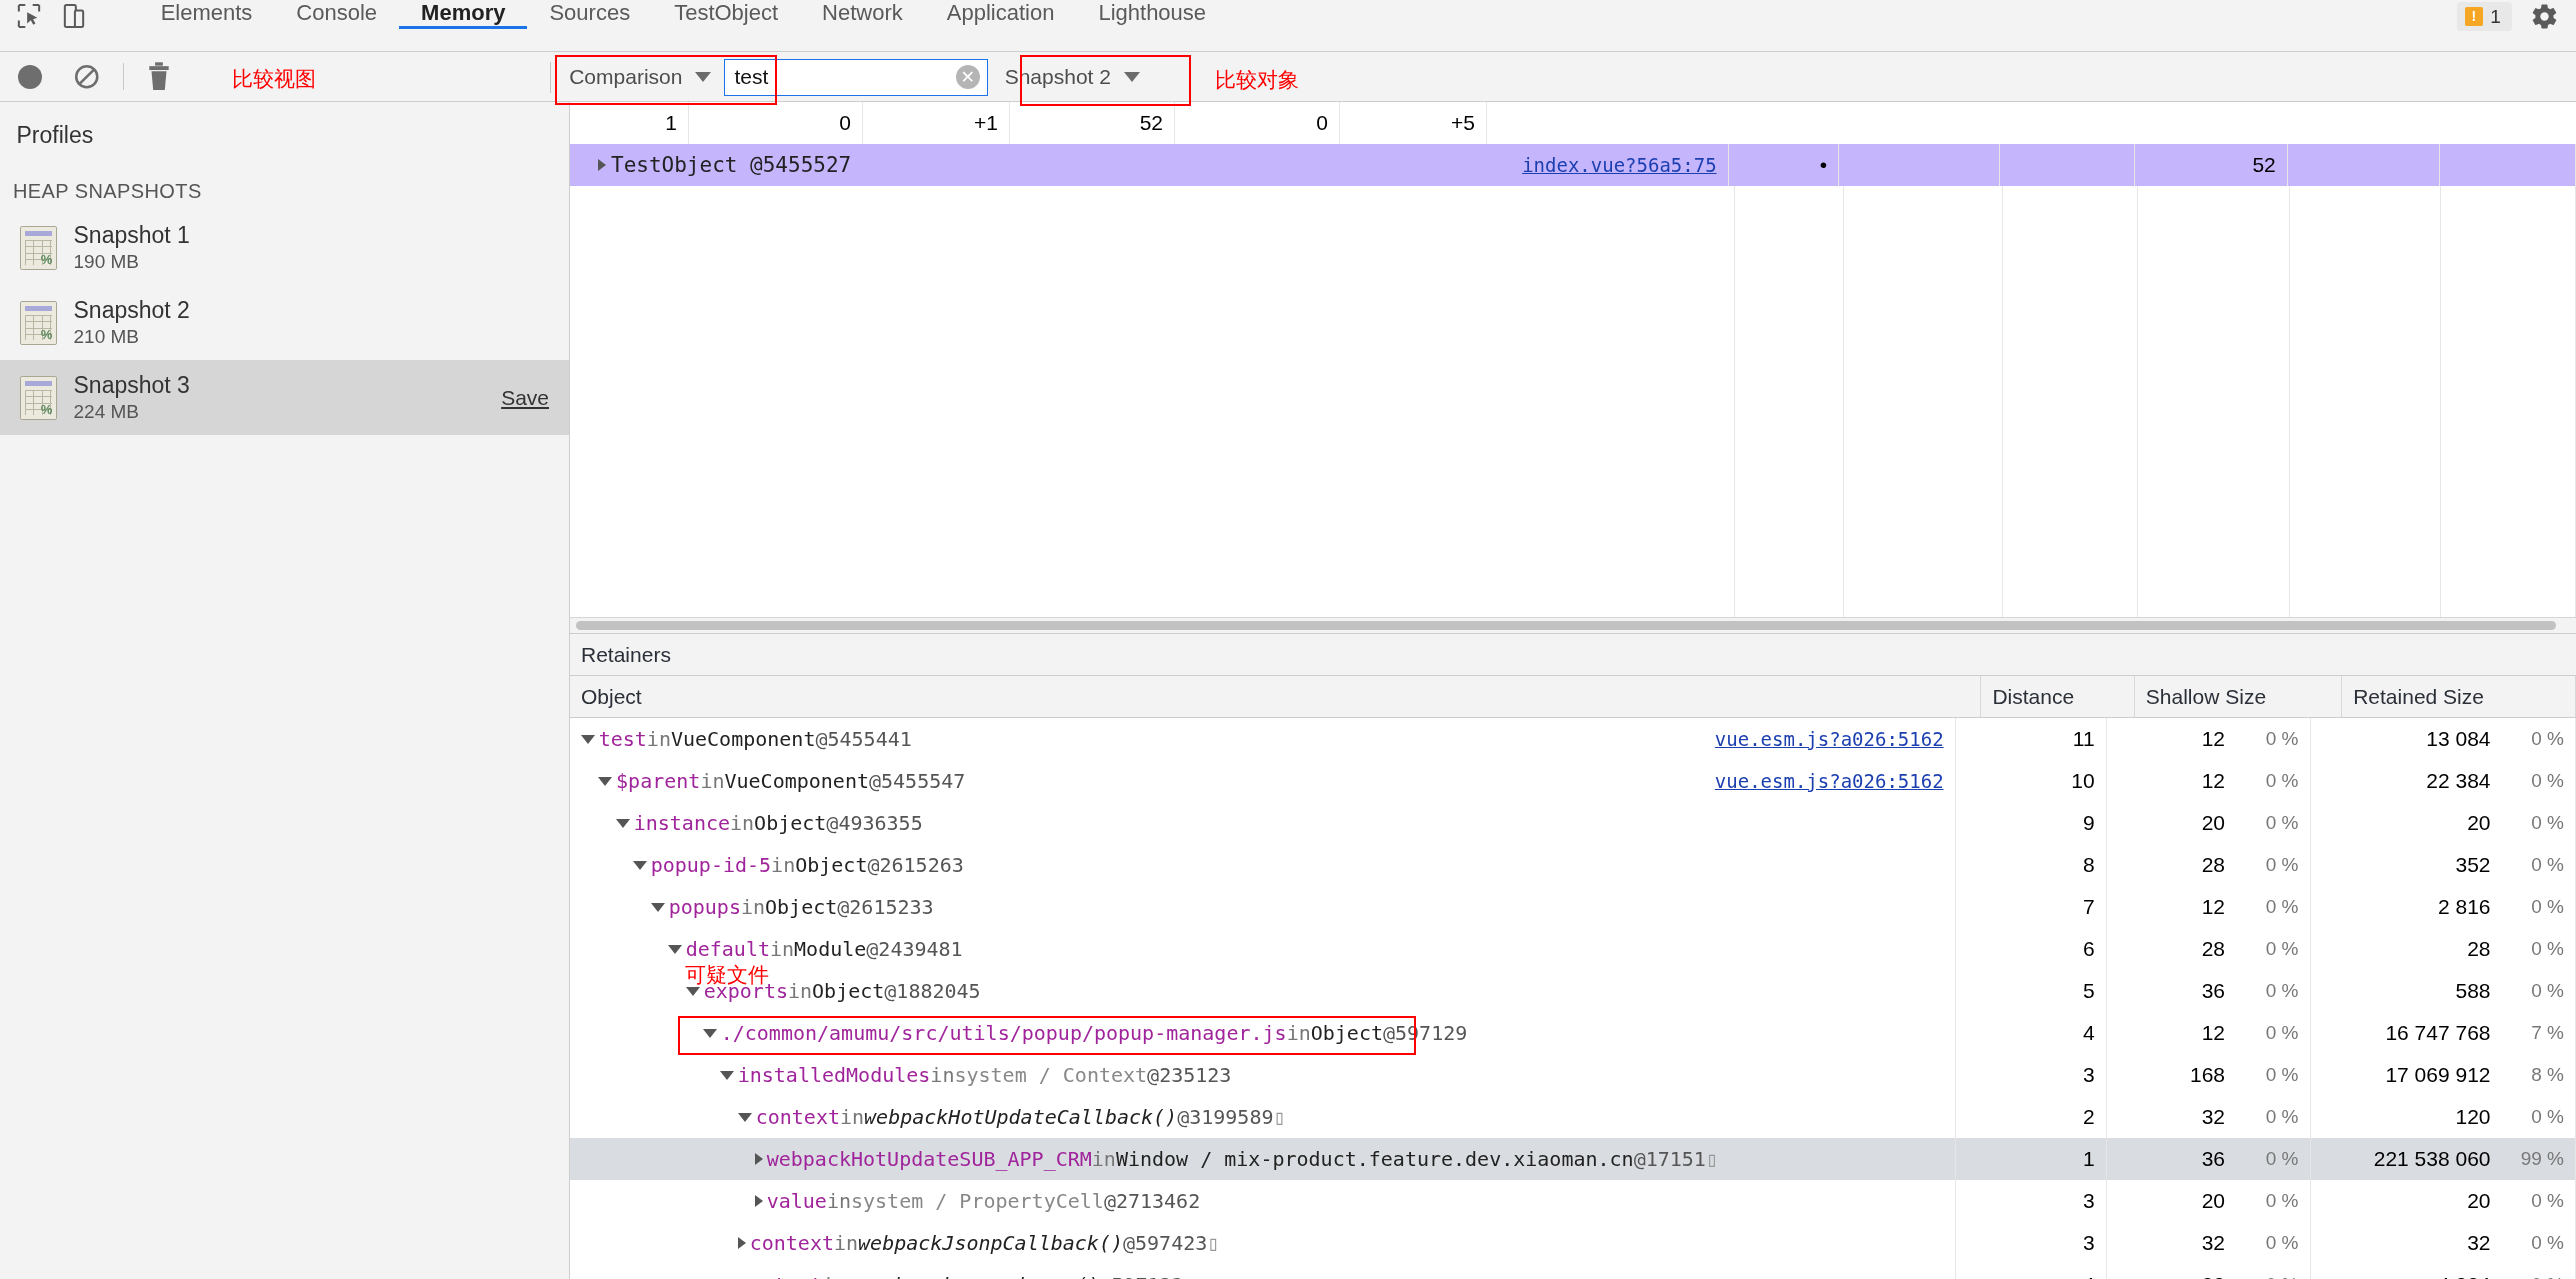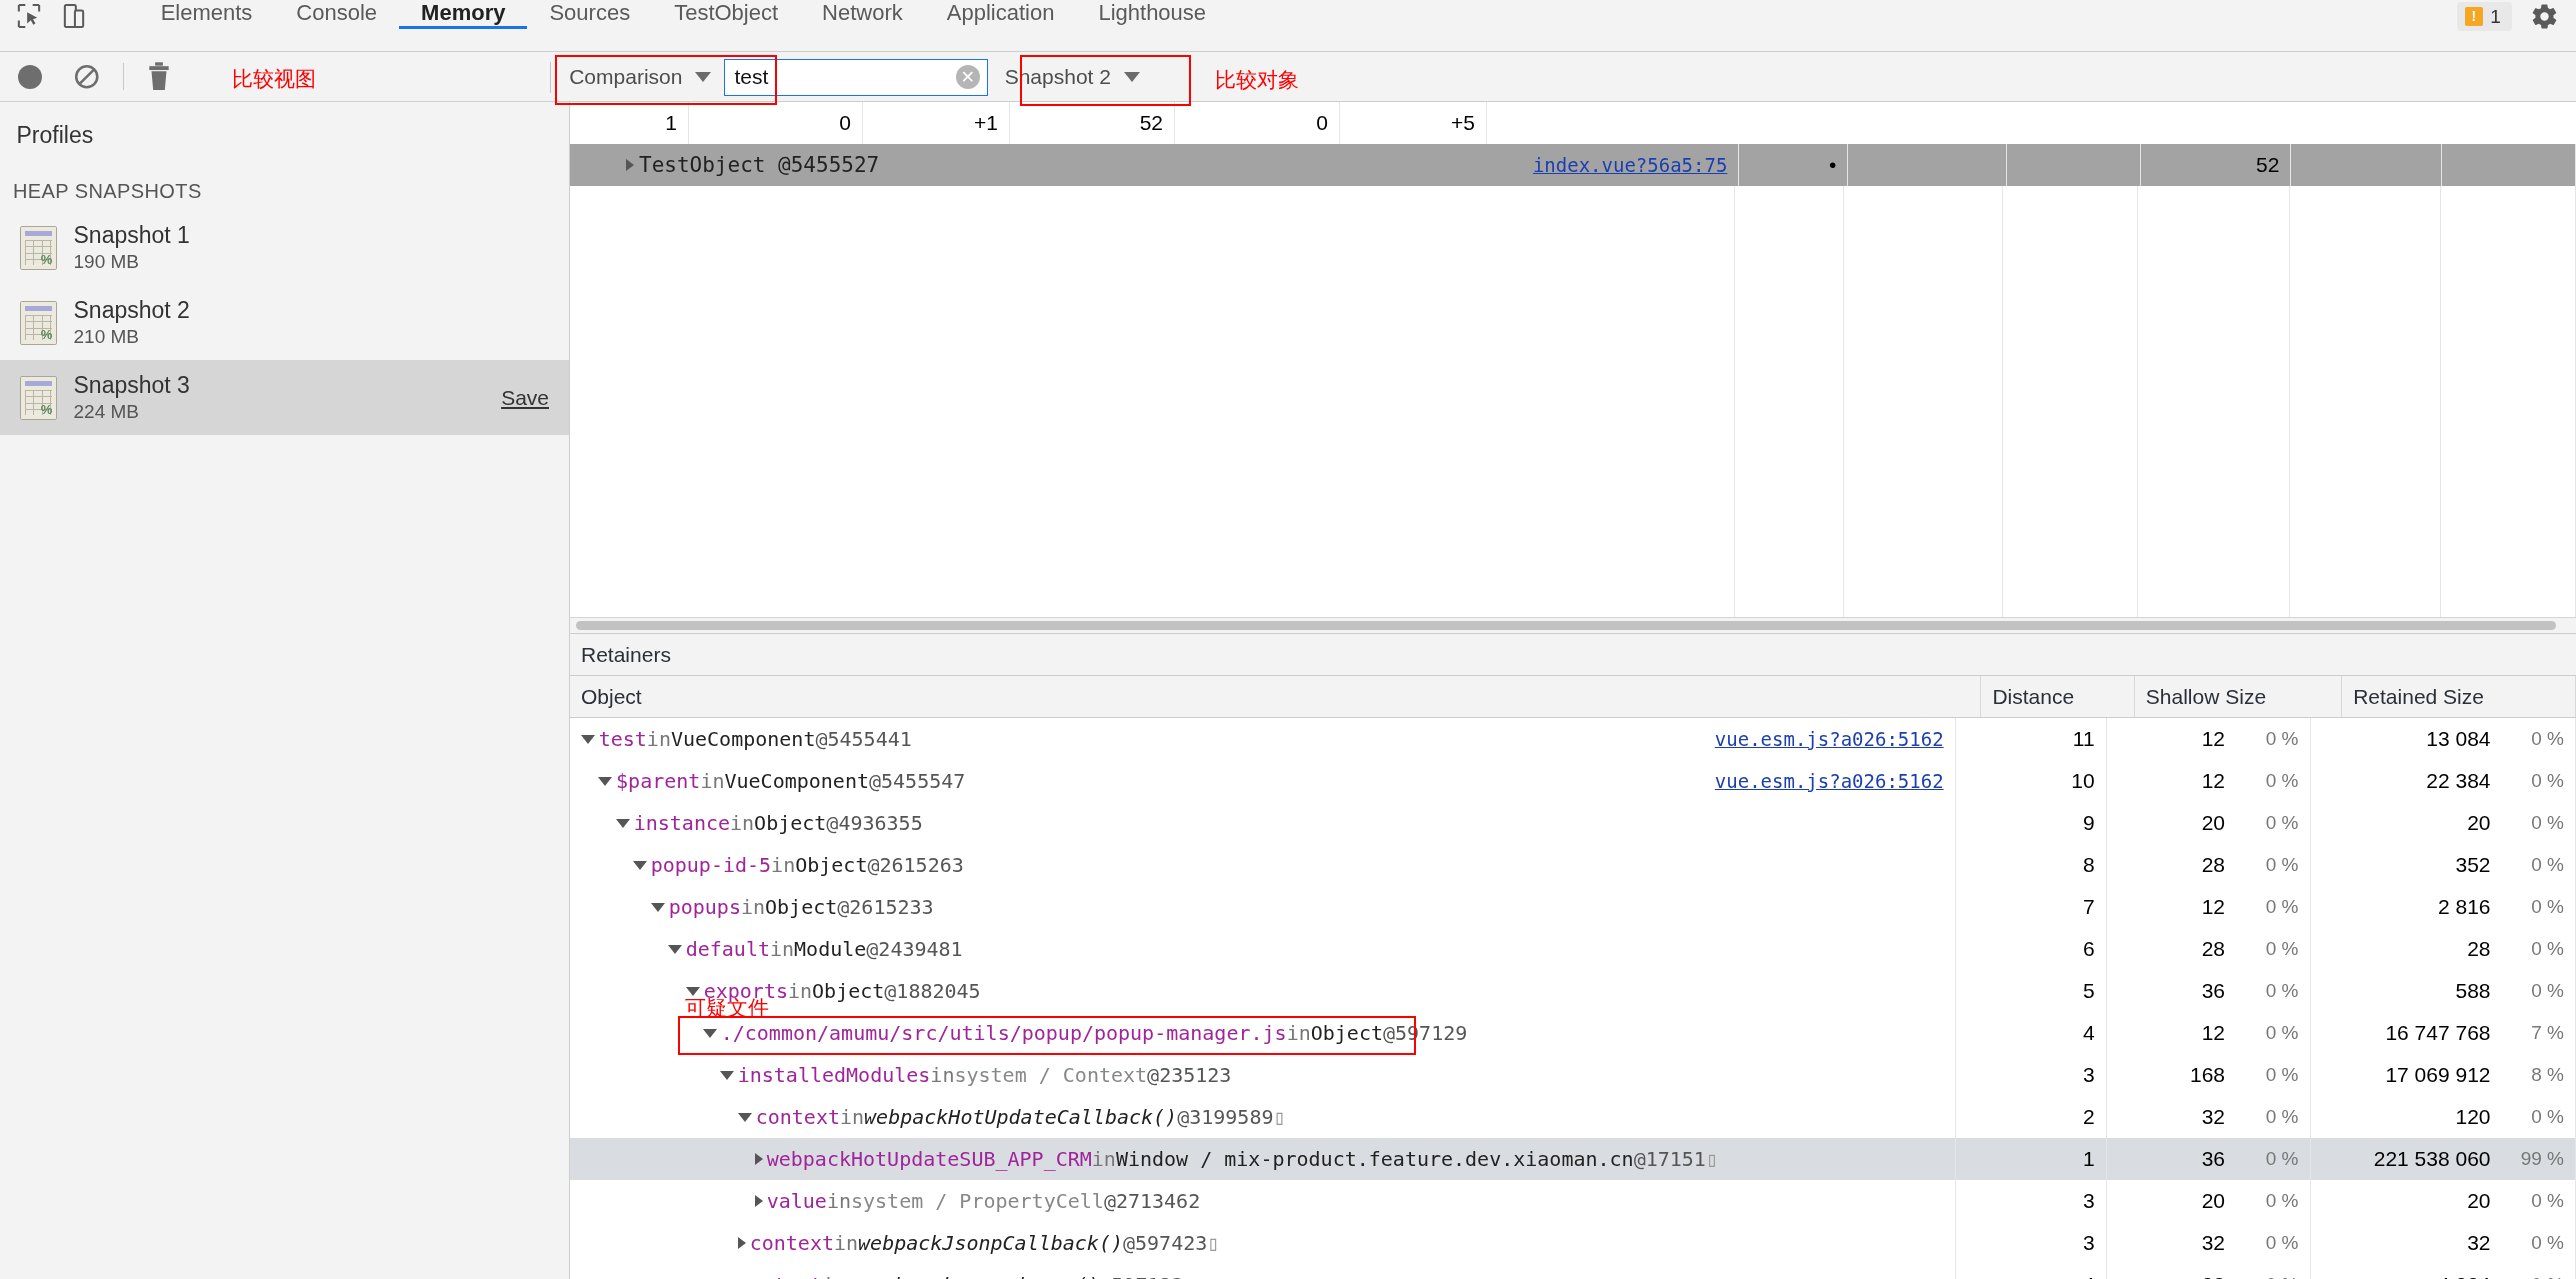--- a/index.html
+++ b/index.html
@@ -113,21 +113,21 @@
   
   .main { flex: 1; display: flex; flex-direction: column; min-width: 0; }
 
   
   .ctor-pane { display: flex; flex-direction: column; height: 532px; min-height: 532px; border-bottom: 0.9px solid #cdcdcd; }
   .grid-head { display: flex; background: #f3f3f3; border-bottom: 0.9px solid #cdcdcd; height: 42px; align-items: center; }
   .gh-cell { font-size: 21px; color: #2a2f38; padding: 0 11px; border-right: 0.9px solid #d8d8d8; height: 100%;
              display: flex; align-items: center; box-sizing: border-box; }
   .gh-cell.num { justify-content: flex-end; }
   .row { display: flex; height: 42px; align-items: center; font-size: 21px; }
-  .row.shaded { background: #a3a3a3; padding-left: 28px; }
+  .row.shaded { background: #c4b5fd; }
   .cell { padding: 0 11px; height: 100%; display: flex; align-items: center; border-right: 0.9px solid #e6e6e6;
           box-sizing: border-box; }
   .cell.num { justify-content: flex-end; }
   .mono { font-family: "DejaVu Sans Mono", monospace; }
   .ctor-name { display: flex; align-items: center; gap: 5.5px; color: #222; }
   .tri { width: 0; height: 0; border-left: 8.3px solid #555; border-top: 6.4px solid transparent; border-bottom: 6.4px solid transparent; cursor:pointer;}
   .tri.open { border-left: 7.3px solid transparent; border-right: 7.3px solid transparent;
               border-top: 9.2px solid #555; border-bottom: none; }
   .src-link { color: #1c3fb0; text-decoration: underline; font-family: "DejaVu Sans Mono", monospace; font-size: 19px; cursor: pointer; }
   .ctor-fill { display: flex; flex: 1; min-height: 0; }
@@ -154,21 +154,21 @@
   .addr { color: #555; }
   .boxglyph { color: #999; }
   .pct-sub { color: #777; font-size: 19px; margin-left: 16.5px; min-width: 57px; text-align: right; }
   .ret-val { display: flex; align-items: center; justify-content: flex-end; width: 100%; }
   .rtri { margin-right: 3.7px; }
   .rtri.closed { width: 0; height: 0; border-left: 8.3px solid #555; border-top: 6.4px solid transparent; border-bottom: 6.4px solid transparent; display:inline-block; }
   .rtri.open { width: 0; height: 0; border-left: 7.3px solid transparent; border-right: 7.3px solid transparent;
                border-top: 9.2px solid #555; display:inline-block; vertical-align: middle; }
 
   #rb-file { position: absolute; border: 2.8px solid #ff0000; pointer-events: none; }
-  .anno-file { position: absolute; color: #ff0000; font-size: 21px; margin-top: 33px; }
+  .anno-file { position: absolute; color: #ff0000; font-size: 21px; }
 </style>
 </head>
 <body>
 
 <div class="app">
 
   <div class="topbar">
     <div class="tb-icons">
       <div class="tb-icon">
         <svg width="24" height="26" viewBox="0 0 26 28">

